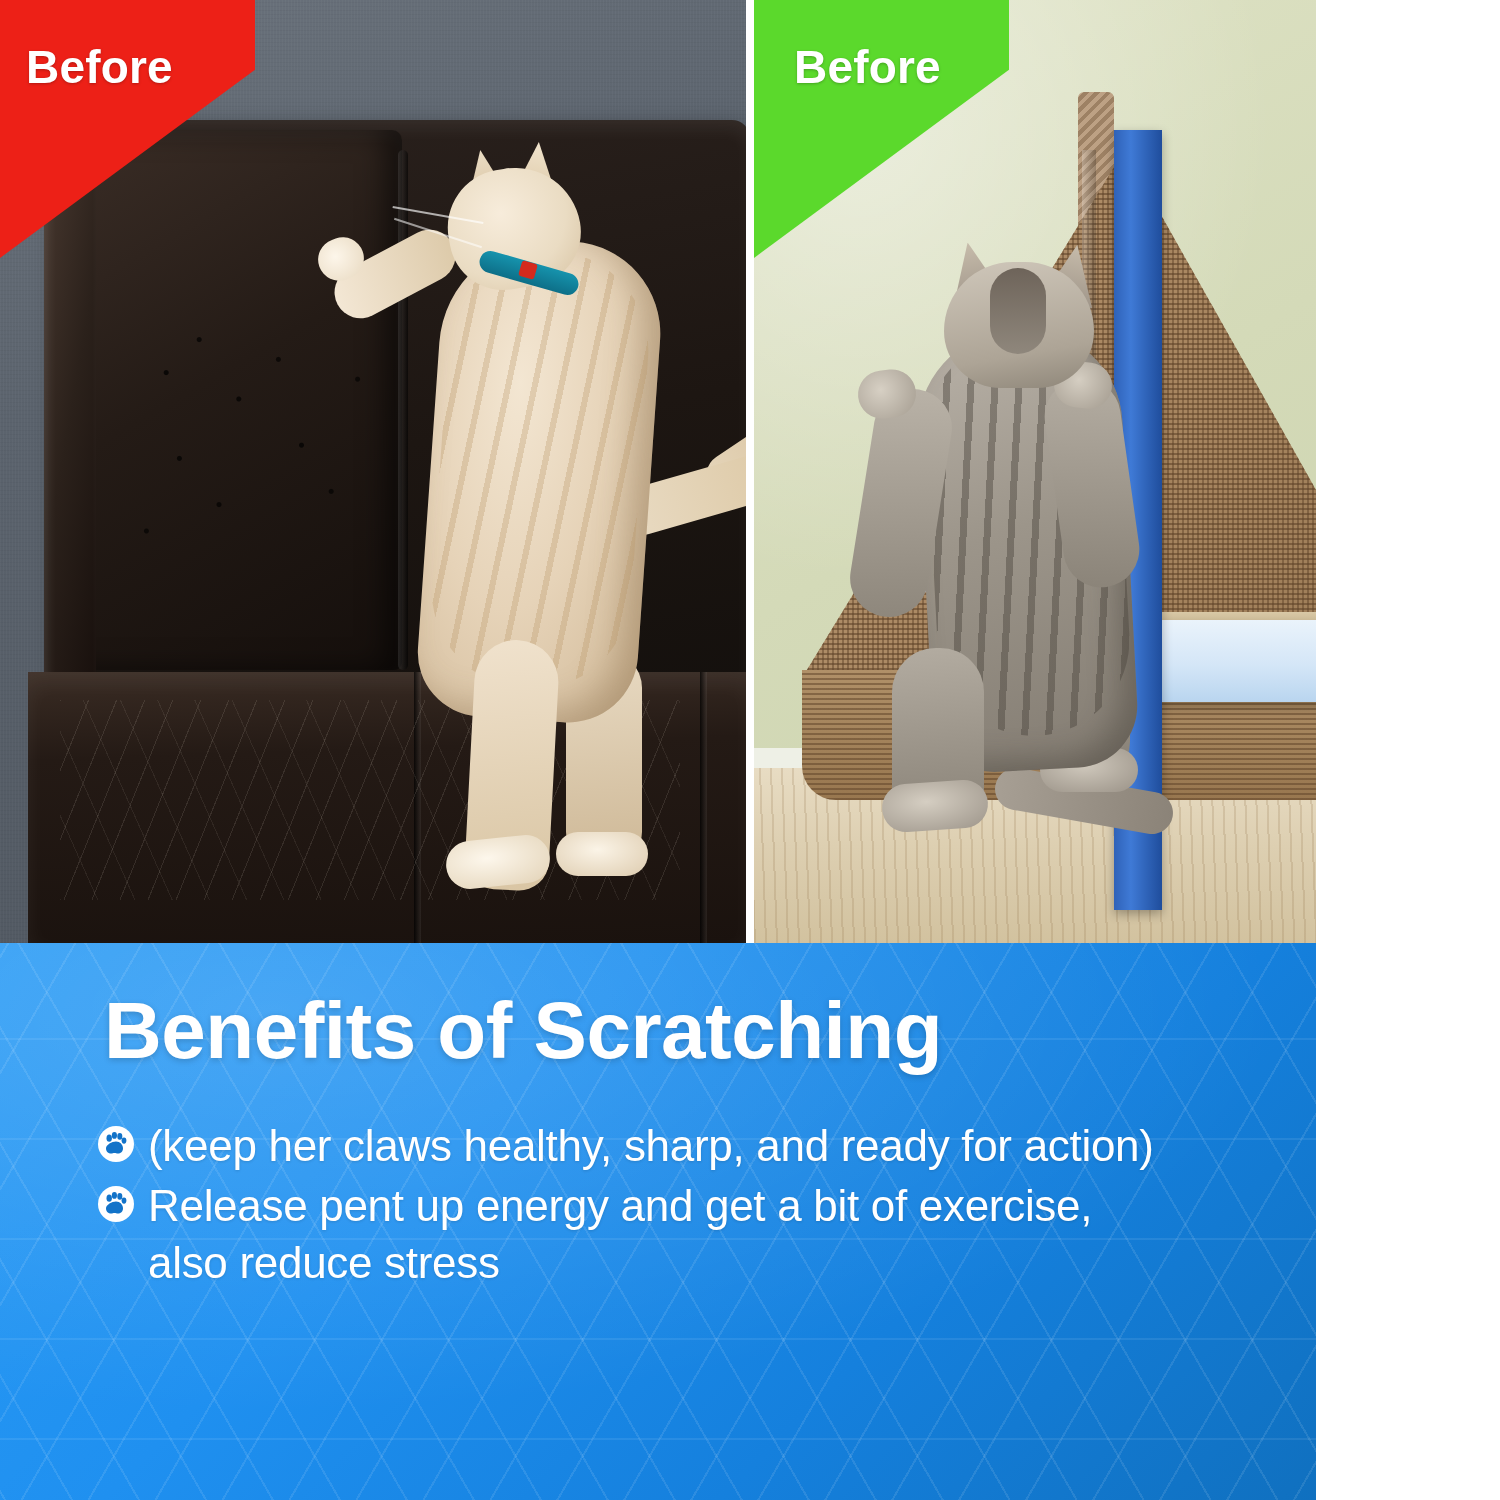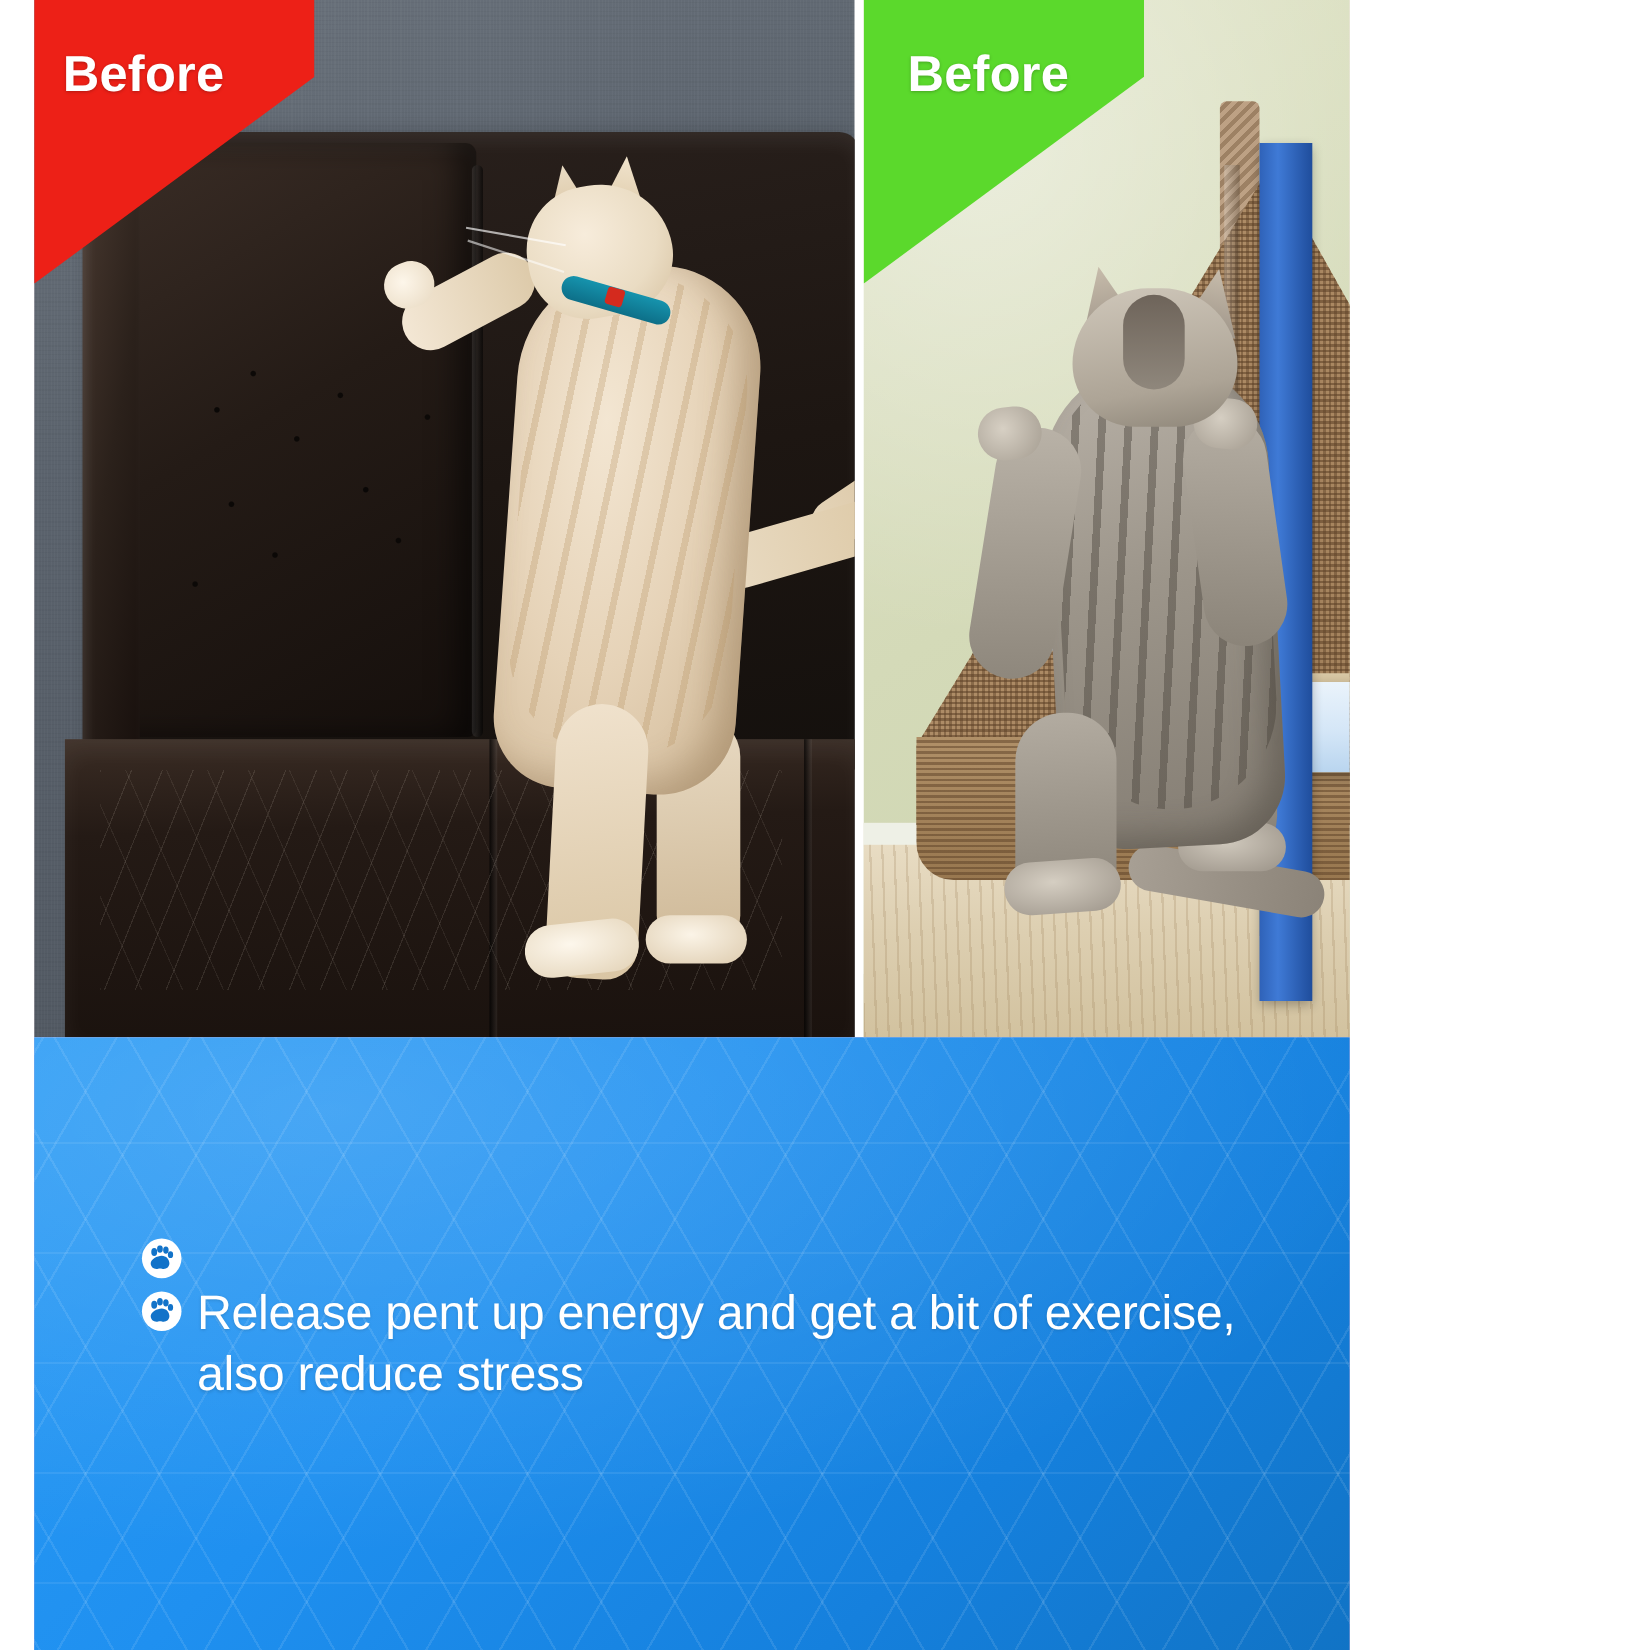--- a/index.html
+++ b/index.html
@@ -1,21 +1,21 @@
 <!DOCTYPE html>
 <html><head>
 <meta charset="utf-8">
 <style>
   html,body{margin:0;padding:0;}
   body{
     width:1500px;height:1500px;overflow:hidden;
     font-family:"Liberation Sans", sans-serif;
     background:#ffffff;
   }
-  .page{position:relative;width:1196px;height:1500px;overflow:hidden;background:#f9a8d4;margin-left:31px;}
+  .page{position:relative;width:1316px;height:1500px;overflow:hidden;background:#a16207;}
 
   
   .photo-row{position:absolute;left:0;top:0;width:1500px;height:943px;background:#fff;}
   .photo{position:absolute;top:0;height:943px;width:746px;overflow:hidden;}
   .photo.left{left:0;}
   .photo.right{left:754px;}
 
   
   .before-scene{position:absolute;inset:0;
     background:
@@ -314,34 +314,36 @@
     <div class="ribbon after">
       <span class="ribbon-label">Before</span>
     </div>
   </div>
 
   <div class="benefits">
     <div class="hexes"></div>
     <div class="hex-overlay"></div>
 
     <div class="benefits-inner">
+      <div class="headline">Benefits of Scratching</div>
 
       <div class="bullets">
 
         <div class="bullet">
           <span class="paw-badge">
             <svg width="22" height="24" viewBox="0 0 22 24" aria-hidden="true">
               <ellipse cx="4.2" cy="6.2" rx="2.7" ry="3.6" fill="#1273c9"></ellipse>
               <ellipse cx="9.4" cy="3.4" rx="2.6" ry="3.4" fill="#1273c9"></ellipse>
               <ellipse cx="14.8" cy="4.4" rx="2.5" ry="3.3" fill="#1273c9"></ellipse>
               <ellipse cx="19.0" cy="8.6" rx="2.4" ry="3.1" fill="#1273c9"></ellipse>
               <path d="M11 9.5c4.1 0 7 3.3 7 6.9 0 3.1-2.4 5.2-5.2 5.2-1.2 0-1.9-.5-3.3-.5-1.4 0-2.1.5-3.3.5C3.4 21.6 1 19.5 1 16.4 1 12.8 6.9 9.5 11 9.5z" fill="#1273c9"></path>
             </svg>
           </span>
           <span class="bullet-text">
+            <span class="l2">(keep her claws healthy, sharp, and ready for action)</span>
           </span>
         </div>
 
 
         <div class="bullet">
           <span class="paw-badge">
             <svg width="22" height="24" viewBox="0 0 22 24" aria-hidden="true">
               <ellipse cx="4.2" cy="6.2" rx="2.7" ry="3.6" fill="#1273c9"></ellipse>
               <ellipse cx="9.4" cy="3.4" rx="2.6" ry="3.4" fill="#1273c9"></ellipse>
               <ellipse cx="14.8" cy="4.4" rx="2.5" ry="3.3" fill="#1273c9"></ellipse>

